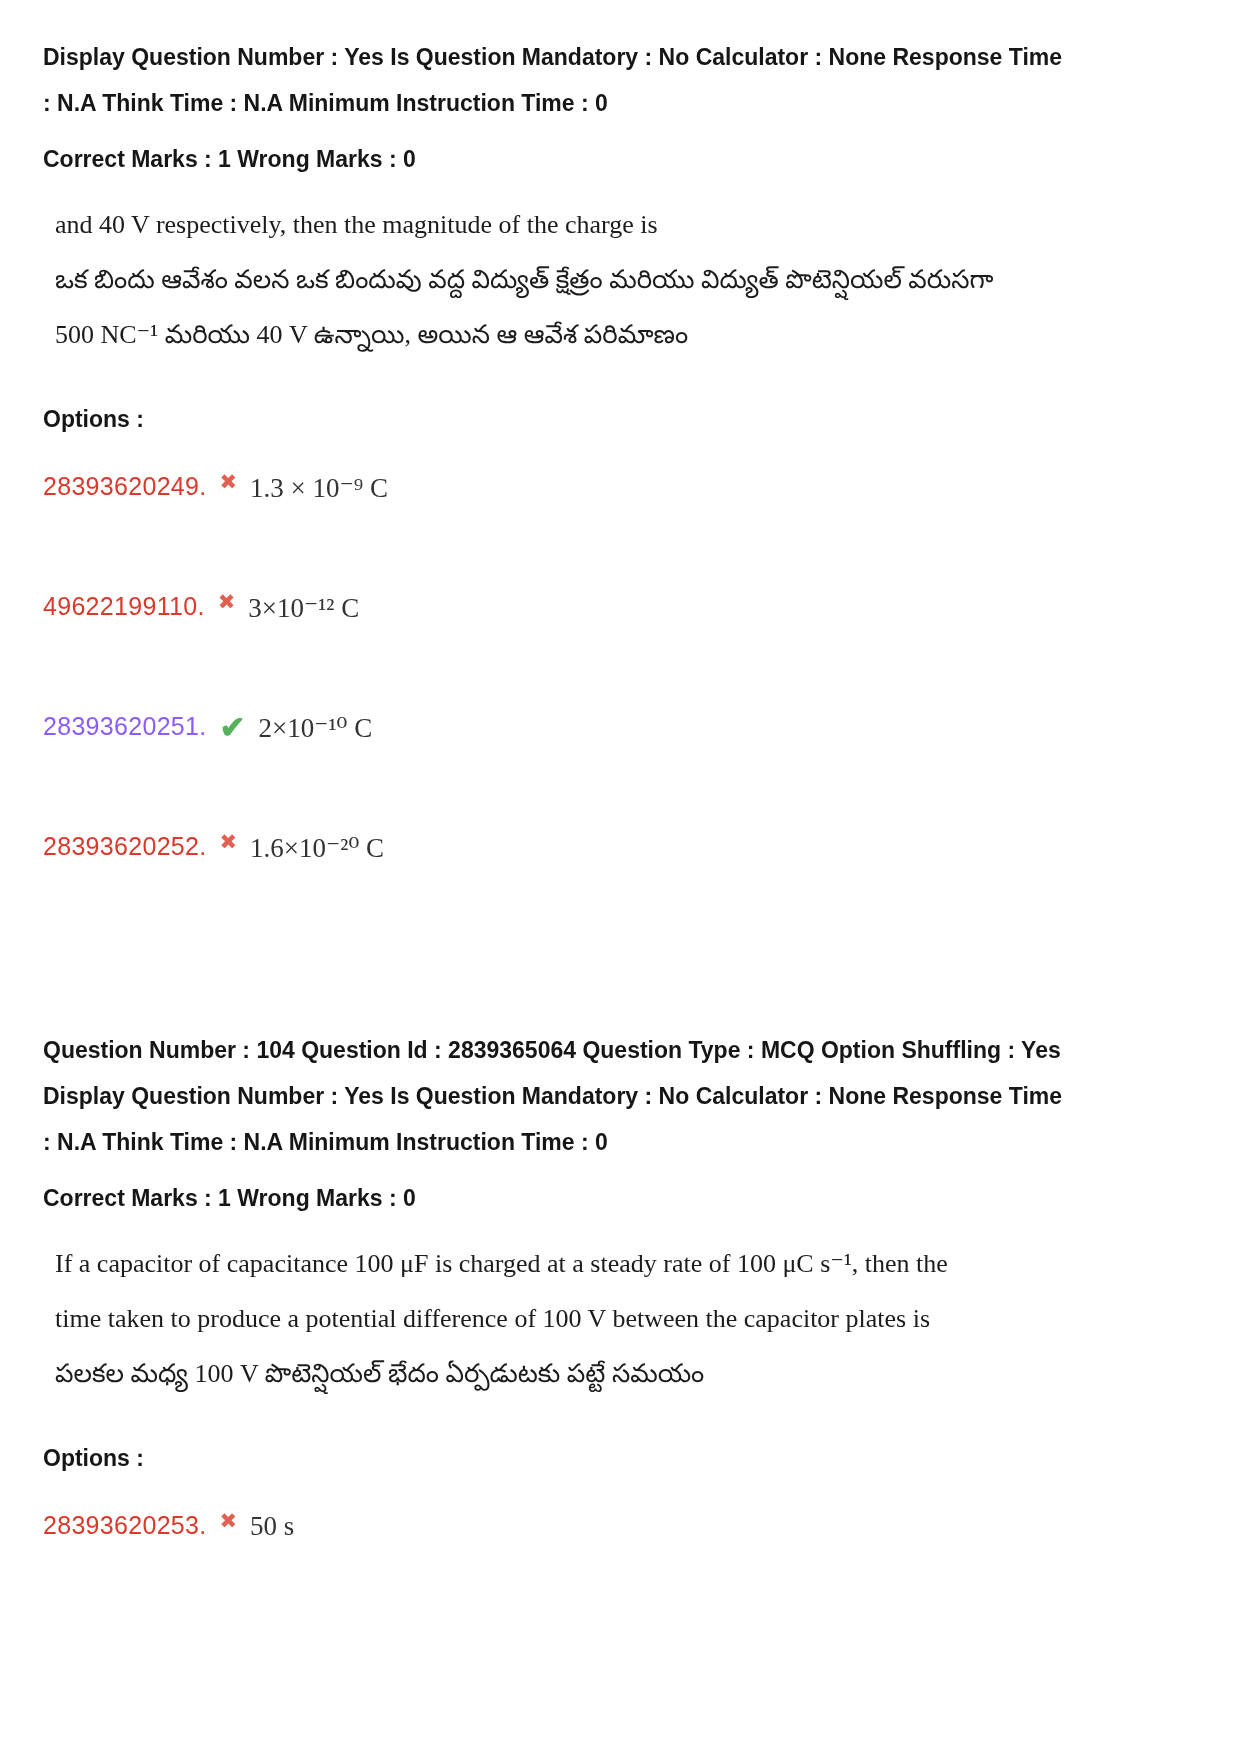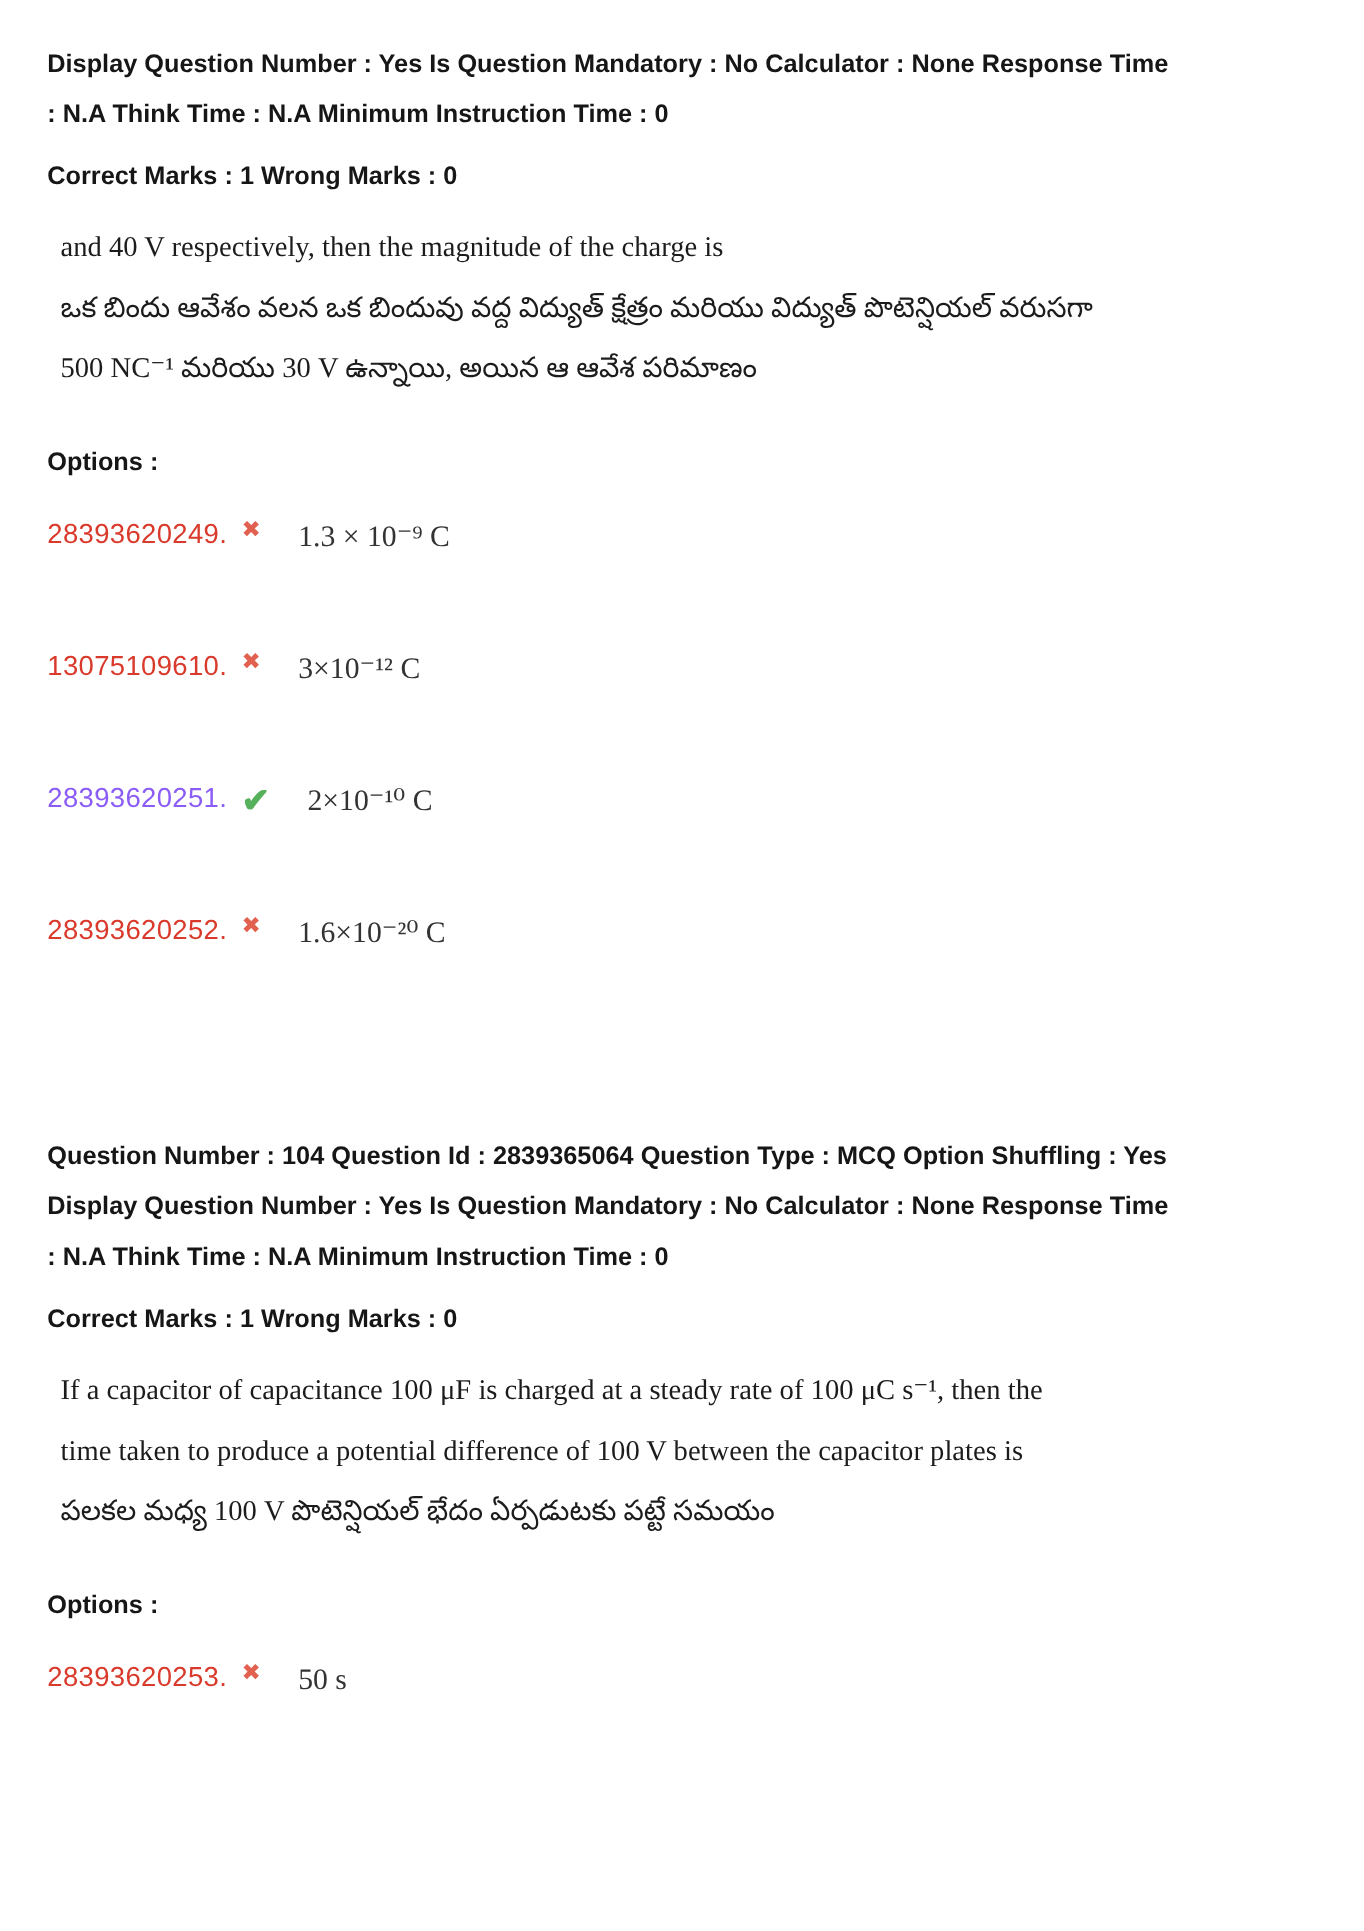--- a/index.html
+++ b/index.html
@@ -16,51 +16,51 @@
   .body-line{white-space:nowrap;}
   .options-label{font-weight:700;font-size:23px;line-height:46px;margin-top:34px;}
   .option-row{display:flex;align-items:flex-start;gap:13px;height:50px;margin-top:70px;}
   .option-row.first{margin-top:30px;}
   .option-id{font-size:25px;letter-spacing:0.3px;}
   .option-id.wrong{color:#d93a2b;}
   .option-id.correct{color:#8b5cf6;}
   .status-icon{display:inline-block;line-height:1;}
   .status-icon.wrong{color:#e2604f;font-size:21px;transform:translateY(-1px);}
   .status-icon.correct{color:#57b05c;font-size:31px;font-weight:700;}
-  .option-value{font-family:"Liberation Serif","DejaVu Serif",serif;font-size:27px;color:#333333;white-space:nowrap;margin-left:21px;}
+  .option-value{font-family:"Liberation Serif","DejaVu Serif",serif;font-size:27px;color:#333333;white-space:nowrap;}
   .question + .question{margin-top:145px;}
 </style>
 </head>
 <body>
 
 <div class="page">
 
   <section class="question">
     <div>
       <div class="meta-line">Display Question Number : Yes Is Question Mandatory : No Calculator : None Response Time</div>
       <div class="meta-line">: N.A Think Time : N.A Minimum Instruction Time : 0</div>
     </div>
     <div class="marks-line">Correct Marks : 1 Wrong Marks : 0</div>
 
     <div class="q-body">
       <div class="body-line">and 40 V respectively, then the magnitude of the charge is</div>
       <div class="body-line">ఒక బిందు ఆవేశం వలన ఒక బిందువు వద్ద విద్యుత్ క్షేత్రం మరియు విద్యుత్ పొటెన్షియల్ వరుసగా</div>
-      <div class="body-line">500 NC⁻¹  మరియు 30 V ఉన్నాయి, అయిన ఆ  ఆవేశ పరిమాణం</div>
+      <div class="body-line">500 NC⁻¹  మరియు 40 V ఉన్నాయి, అయిన ఆ  ఆవేశ పరిమాణం</div>
     </div>
 
     <div class="options-label">Options :</div>
 
     <div class="option-row first">
       <span class="option-id wrong">28393620249.</span>
       <span class="status-icon wrong">✖</span>
       <span class="option-value">1.3 × 10⁻⁹ C</span>
     </div>
 
     <div class="option-row">
-      <span class="option-id wrong">13075109610.</span>
+      <span class="option-id wrong">49622199110.</span>
       <span class="status-icon wrong">✖</span>
       <span class="option-value">3×10⁻¹² C</span>
     </div>
 
     <div class="option-row">
       <span class="option-id correct">28393620251.</span>
       <span class="status-icon correct">✔</span>
       <span class="option-value">2×10⁻¹⁰ C</span>
     </div>
 

